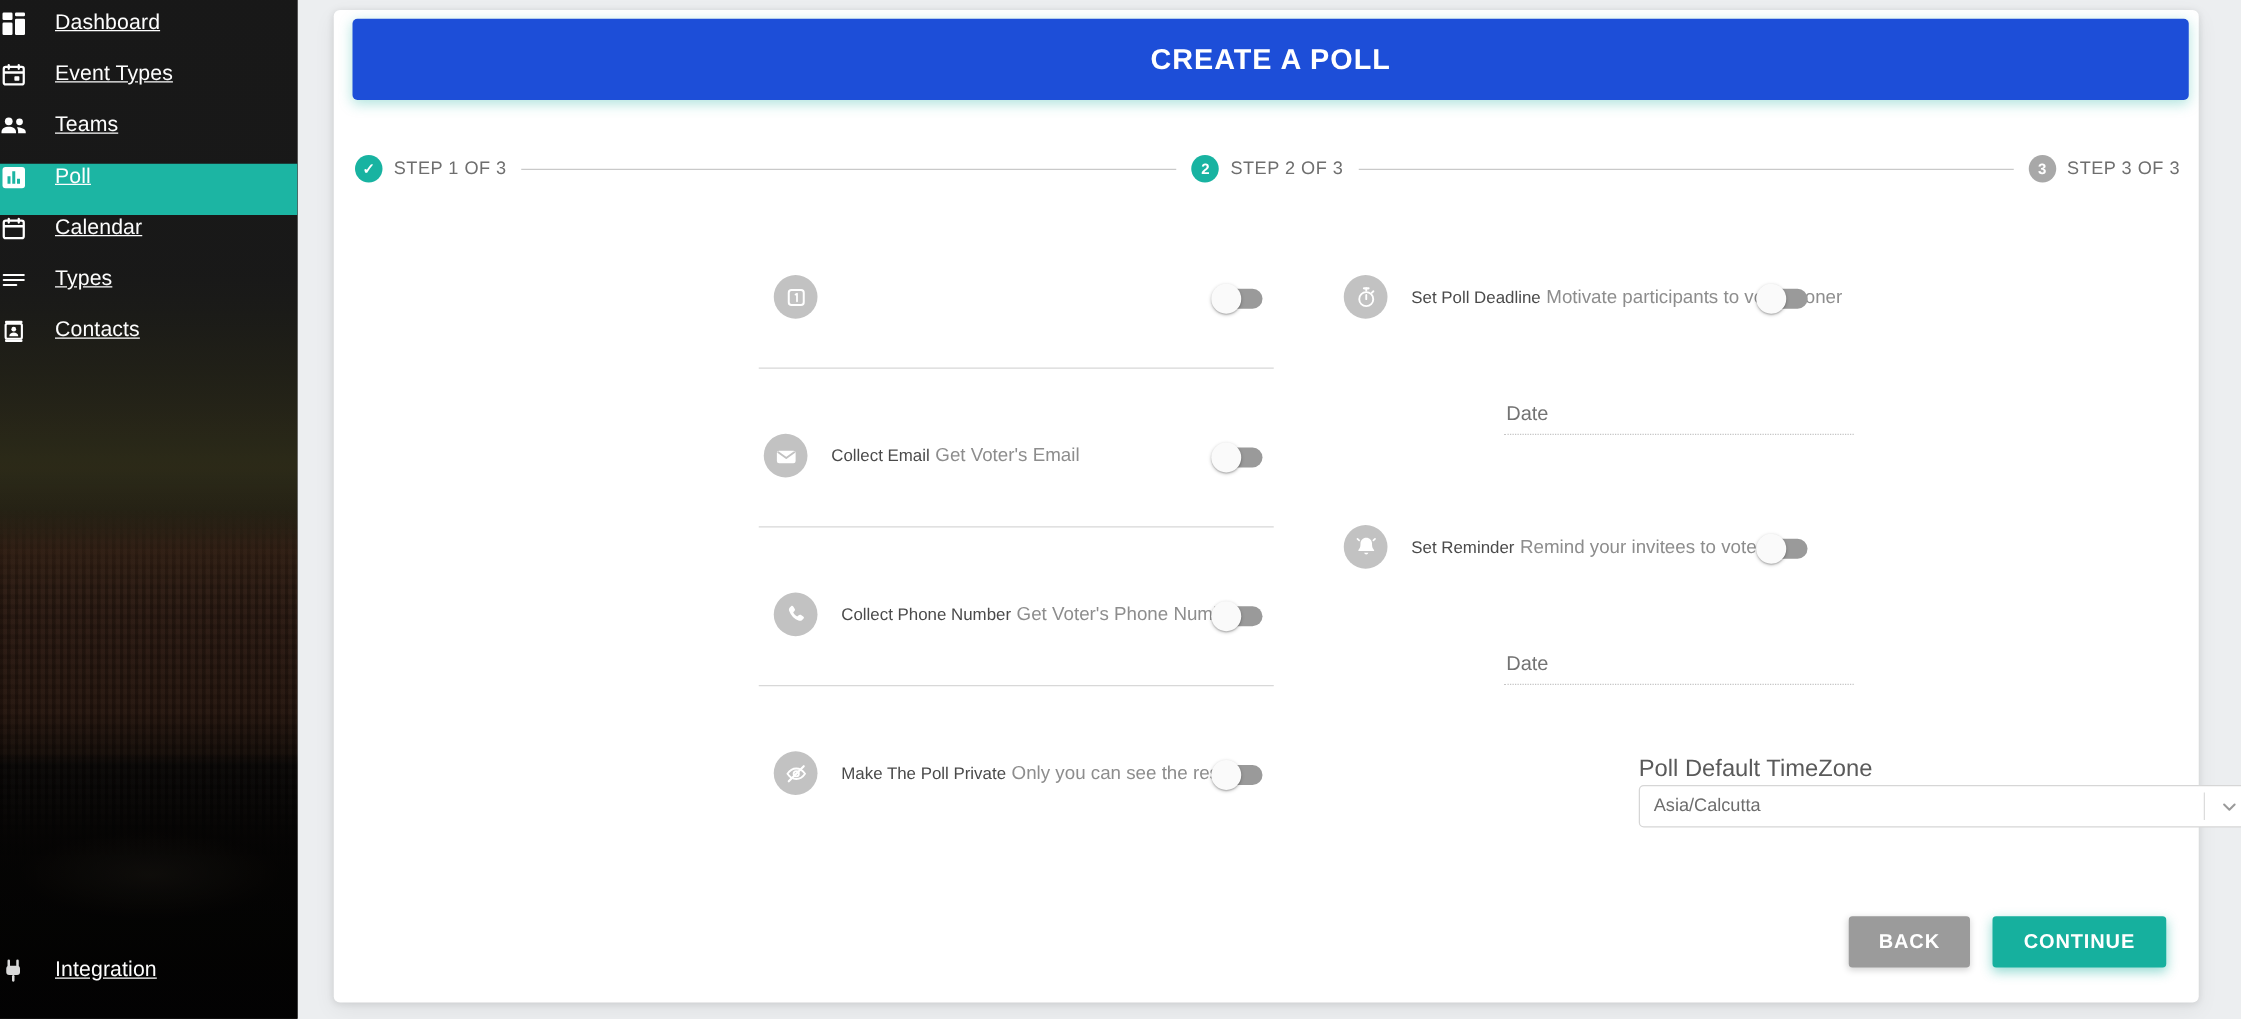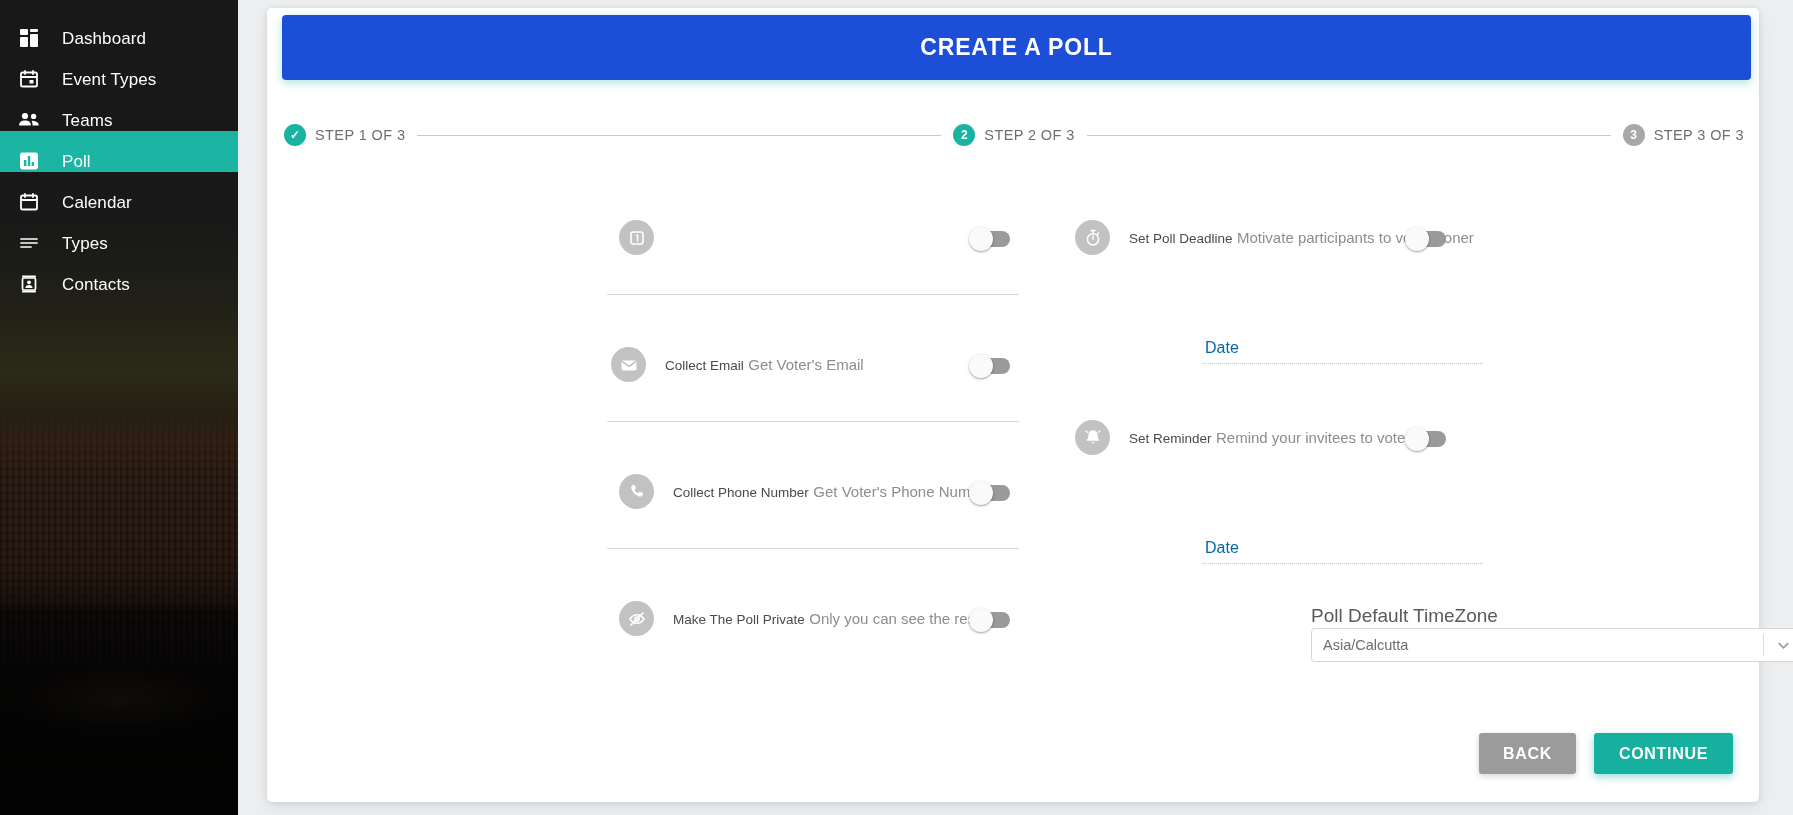--- a/index.html
+++ b/index.html
@@ -64,28 +64,28 @@
         rgba(255,255,255,0.012) 4px, rgba(255,255,255,0.012) 8px);
     mask-image: linear-gradient(to bottom, rgba(0,0,0,0) 50%, rgba(0,0,0,1) 58%, rgba(0,0,0,1) 78%, rgba(0,0,0,0) 84%);
     -webkit-mask-image: linear-gradient(to bottom, rgba(0,0,0,0) 50%, rgba(0,0,0,1) 58%, rgba(0,0,0,1) 78%, rgba(0,0,0,0) 84%);
   }
   #sidebar-scrim {
     position: absolute; left:0; top:0; width:238px; height:815px;
     background: linear-gradient(to bottom, rgba(24,24,24,0.97) 0%, rgba(24,24,24,0.95) 27%, rgba(20,20,18,0.55) 34%, rgba(10,10,9,0.25) 45%, rgba(5,5,4,0.3) 70%, rgba(2,2,2,0.7) 95%);
   }
   #nav { position: absolute; left: 0; top: 0; width: 238px; z-index: 3; }
   .nav-item {
-    display: flex; align-items: flex-end;
+    display: flex; align-items: flex-start;
     height: 41px;
-    padding-left: 18px;
     color: #fdfdfd;
     font-size: 17px;
     letter-spacing: 0.1px;
     cursor: pointer;
     user-select: none;
+    text-decoration: underline;
   }
   .nav-item.active { background: #1cb5a3; }
   .nav-icon {
     width: 22px; height: 22px;
     display: flex; align-items: center; justify-content: center;
     margin-right: 22px;
     flex: 0 0 22px;
   }
   .nav-icon svg { display: block; }
   #nav-integration {
@@ -206,25 +206,24 @@
     background: #d8d8d8;
   }
 
   
   .date-field {
     position: absolute;
     width: 325px;
   }
   .date-field .dval {
     font-size: 16px;
-    color: #0369a1;
+    color: #737373;
     padding-left: 26px;
     padding-bottom: 6px;
     display: block;
-    margin-top: 16px;
   }
   .date-field .dline {
     height: 0; border: 0;
     border-bottom: 1.5px dotted #c5c5c5;
     margin-left: 24px;
     width: 280px;
   }
 
   
   #tz-label {
@@ -361,20 +360,32 @@
           <rect x="3.5" y="4" width="13" height="12" rx="1.2" fill="none" stroke="#fff" stroke-width="1.7"></rect>
           <circle cx="10" cy="8.3" r="1.9" fill="#fff"></circle>
           <path d="M6.4 14c0-2.1 1.7-3 3.6-3s3.6.9 3.6 3z" fill="#fff"></path>
         </svg>
       </span>
       <span>Contacts</span>
     </div>
 
   </nav>
 
+  <div id="nav-integration">
+    <div class="nav-item">
+      <span class="nav-icon">
+        <svg width="18" height="20" viewBox="0 0 18 20" fill="#d9d9d9">
+          <path d="M5 1.5v4.2M12 1.5v4.2" stroke="#d9d9d9" stroke-width="2" stroke-linecap="round"></path>
+          <rect x="3" y="5.5" width="11" height="7.5" rx="2.4"></rect>
+          <rect x="7.6" y="13" width="2" height="5.3" rx="0.9"></rect>
+        </svg>
+      </span>
+      <span>Integration</span>
+    </div>
+  </div>
 </div>
 
 <div id="stage">
   <div id="card">
 
     <div id="banner">
       <span id="banner-title">CREATE A POLL</span>
     </div>
 
     <div id="stepper">

